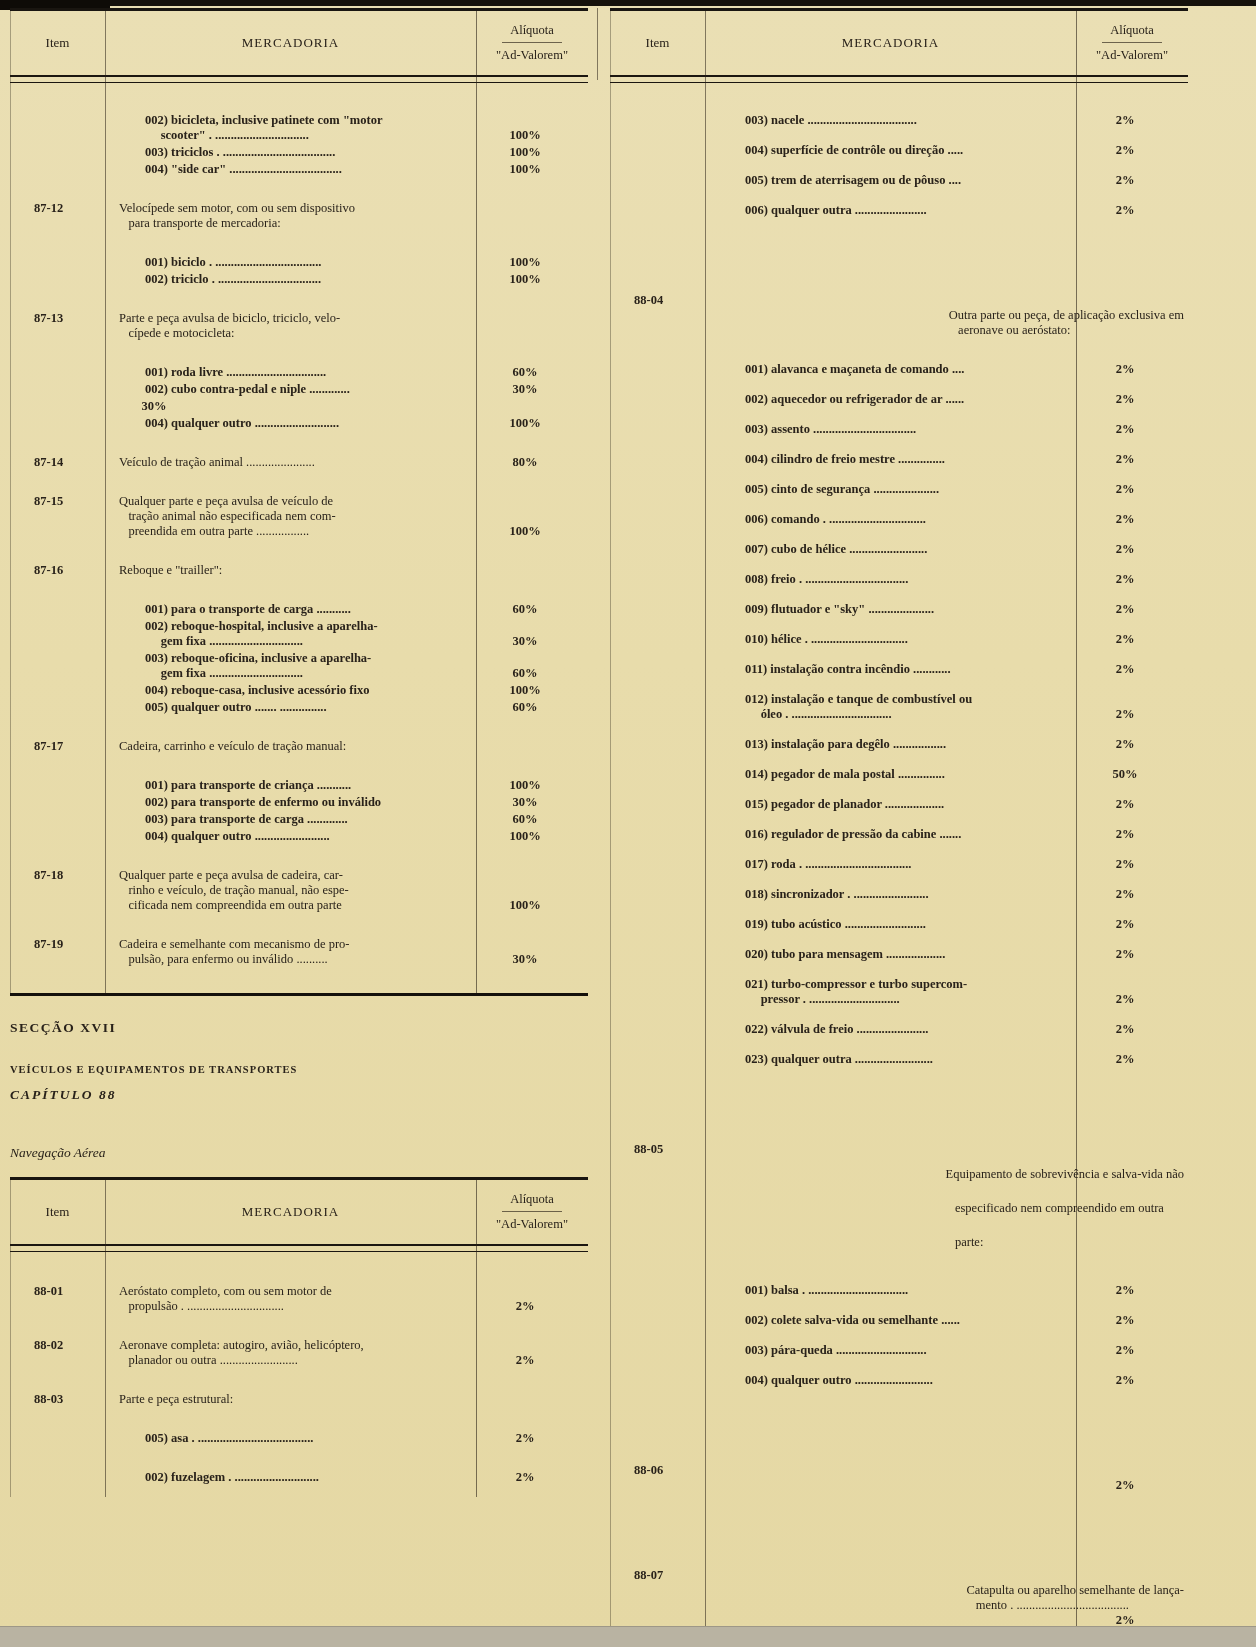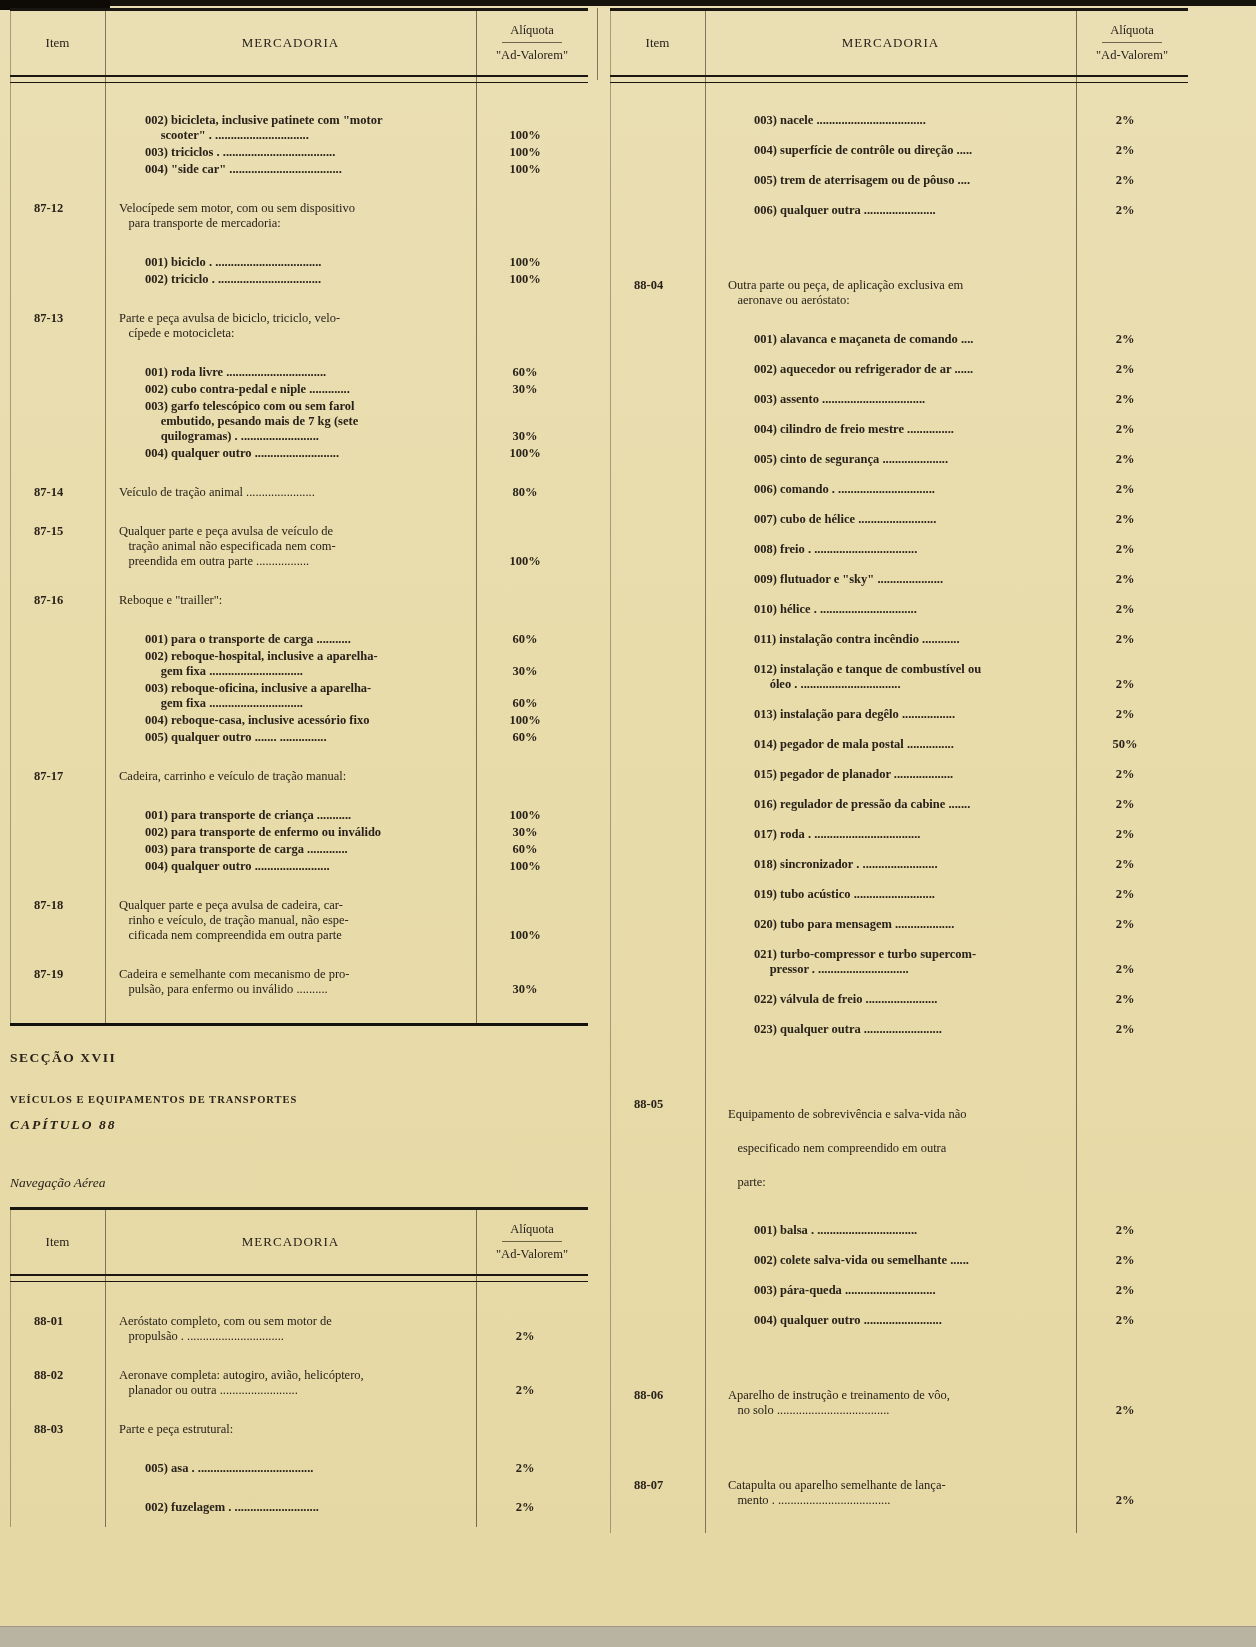--- a/index.html
+++ b/index.html
@@ -28,23 +28,23 @@
   .double-rule{height:5px;border-top:2px solid #1b1610;border-bottom:1px solid #1b1610;}
   .t-body{padding-top:28px;padding-bottom:10px;}
   .t-body-lower{padding-top:30px;padding-bottom:10px;}
 
   .t-row{display:flex;align-items:flex-end;margin:2px 0;}
   .c-item{width:95px;box-sizing:border-box;padding-left:24px;font-weight:bold;font-size:12.5px;align-self:flex-start;line-height:15px;}
   .c-text{flex:1;box-sizing:border-box;padding-left:14px;padding-right:4px;font-size:12.5px;line-height:15px;white-space:pre;overflow:hidden;}
   .c-text.ind{padding-left:40px;font-weight:bold;}
   .c-rate{width:112px;box-sizing:border-box;text-align:center;padding-right:14px;font-weight:bold;font-size:12.5px;line-height:15px;}
   .gap1{margin-top:24px;}
-  .gap2{margin-top:60px;}
+  .gap2{margin-top:75px;flex-direction:column;}
   .loose .c-text{line-height:34px;}
-  .spaced .t-row{margin-bottom:15px;gap:9px;}
+  .spaced .t-row{margin-bottom:15px;}
 
   .upper-table{border-bottom:3px solid #14100b;padding-bottom:14px;}
   .section-block{text-align:left;padding:24px 0 16px;}
   .sec-1{font-weight:bold;font-size:13.5px;letter-spacing:1.5px;margin-bottom:28px;}
   .sec-2{font-weight:bold;font-size:10.5px;letter-spacing:1px;margin-bottom:12px;}
   .sec-3{font-weight:bold;font-style:italic;font-size:13.5px;letter-spacing:2px;margin-bottom:42px;}
   .sec-4{font-style:italic;font-size:13.5px;}
   .mid-divider{position:absolute;left:597px;top:8px;height:72px;width:1px;background:rgba(41,33,21,.55);}
 </style>
 </head>
@@ -111,23 +111,20 @@
           <div class="c-text ind">001) roda livre ................................</div>
           <div class="c-rate">60%</div>
         </div>
         <div class="t-row">
           <div class="c-item"></div>
           <div class="c-text ind">002) cubo contra-pedal e niple .............</div>
           <div class="c-rate">30%</div>
         </div>
         <div class="t-row">
           <div class="c-item"></div>
-          <div class="c-text ind">003) garfo telescópico com ou sem farol
-     embutido, pesando mais de 7 kg (sete
-     quilogramas) . .........................</div>
           <div class="c-rate">30%</div>
         </div>
         <div class="t-row">
           <div class="c-item"></div>
           <div class="c-text ind">004) qualquer outro ...........................</div>
           <div class="c-rate">100%</div>
         </div>
         <div class="t-row gap1">
           <div class="c-item">87-14</div>
           <div class="c-text">Veículo de tração animal ......................</div>
@@ -442,22 +439,20 @@
           <div class="c-text ind">003) pára-queda .............................</div>
           <div class="c-rate">2%</div>
         </div>
         <div class="t-row">
           <div class="c-item"></div>
           <div class="c-text ind">004) qualquer outro .........................</div>
           <div class="c-rate">2%</div>
         </div>
         <div class="t-row gap2">
           <div class="c-item">88-06</div>
-          <div class="c-text">Aparelho de instrução e treinamento de vôo,
-   no solo ....................................</div>
           <div class="c-rate">2%</div>
         </div>
         <div class="t-row gap2">
           <div class="c-item">88-07</div>
           <div class="c-text">Catapulta ou aparelho semelhante de lança-
    mento . ....................................</div>
           <div class="c-rate">2%</div>
         </div>
       </div>
   </div>

